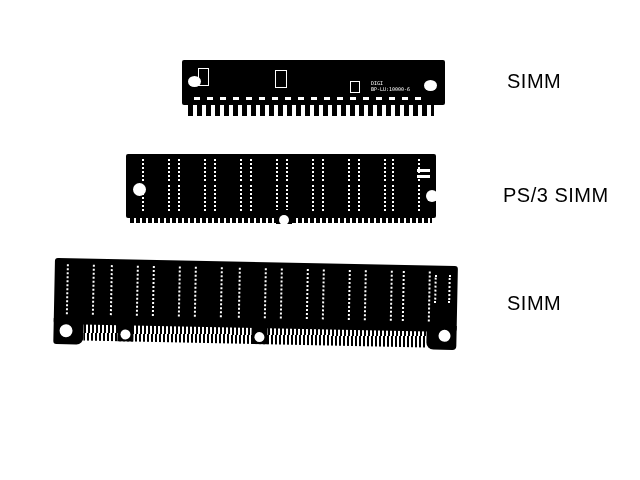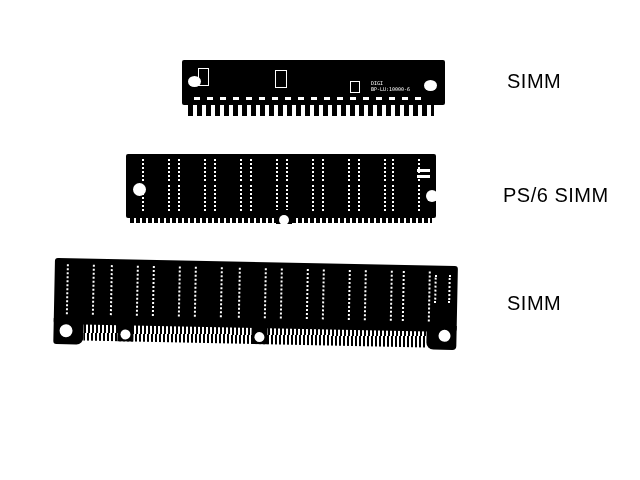--- a/index.html
+++ b/index.html
@@ -131,21 +131,21 @@
       <div class="chip row2" style="left:124px"></div>
       <div class="chip row2" style="left:160px"></div>
       <div class="chip row2" style="left:196px"></div>
       <div class="chip row2" style="left:232px"></div>
       <div class="chip row2" style="left:266px"></div>
     </div>
     <div class="contacts"></div>
     <div class="notch-bg"></div>
     <div class="hole notch"></div>
   </div>
-  <div class="label label-ps2">PS/6 SIMM</div>
+  <div class="label label-ps2">PS/3 SIMM</div>
 
   <div class="module dimm">
     <div class="body">
       <div class="chip" style="left:12px"></div>
       <div class="chip" style="left:56px"></div>
       <div class="chip" style="left:98px"></div>
       <div class="chip" style="left:140px"></div>
       <div class="chip" style="left:184px"></div>
       <div class="chip" style="left:226px"></div>
       <div class="chip" style="left:268px"></div>

